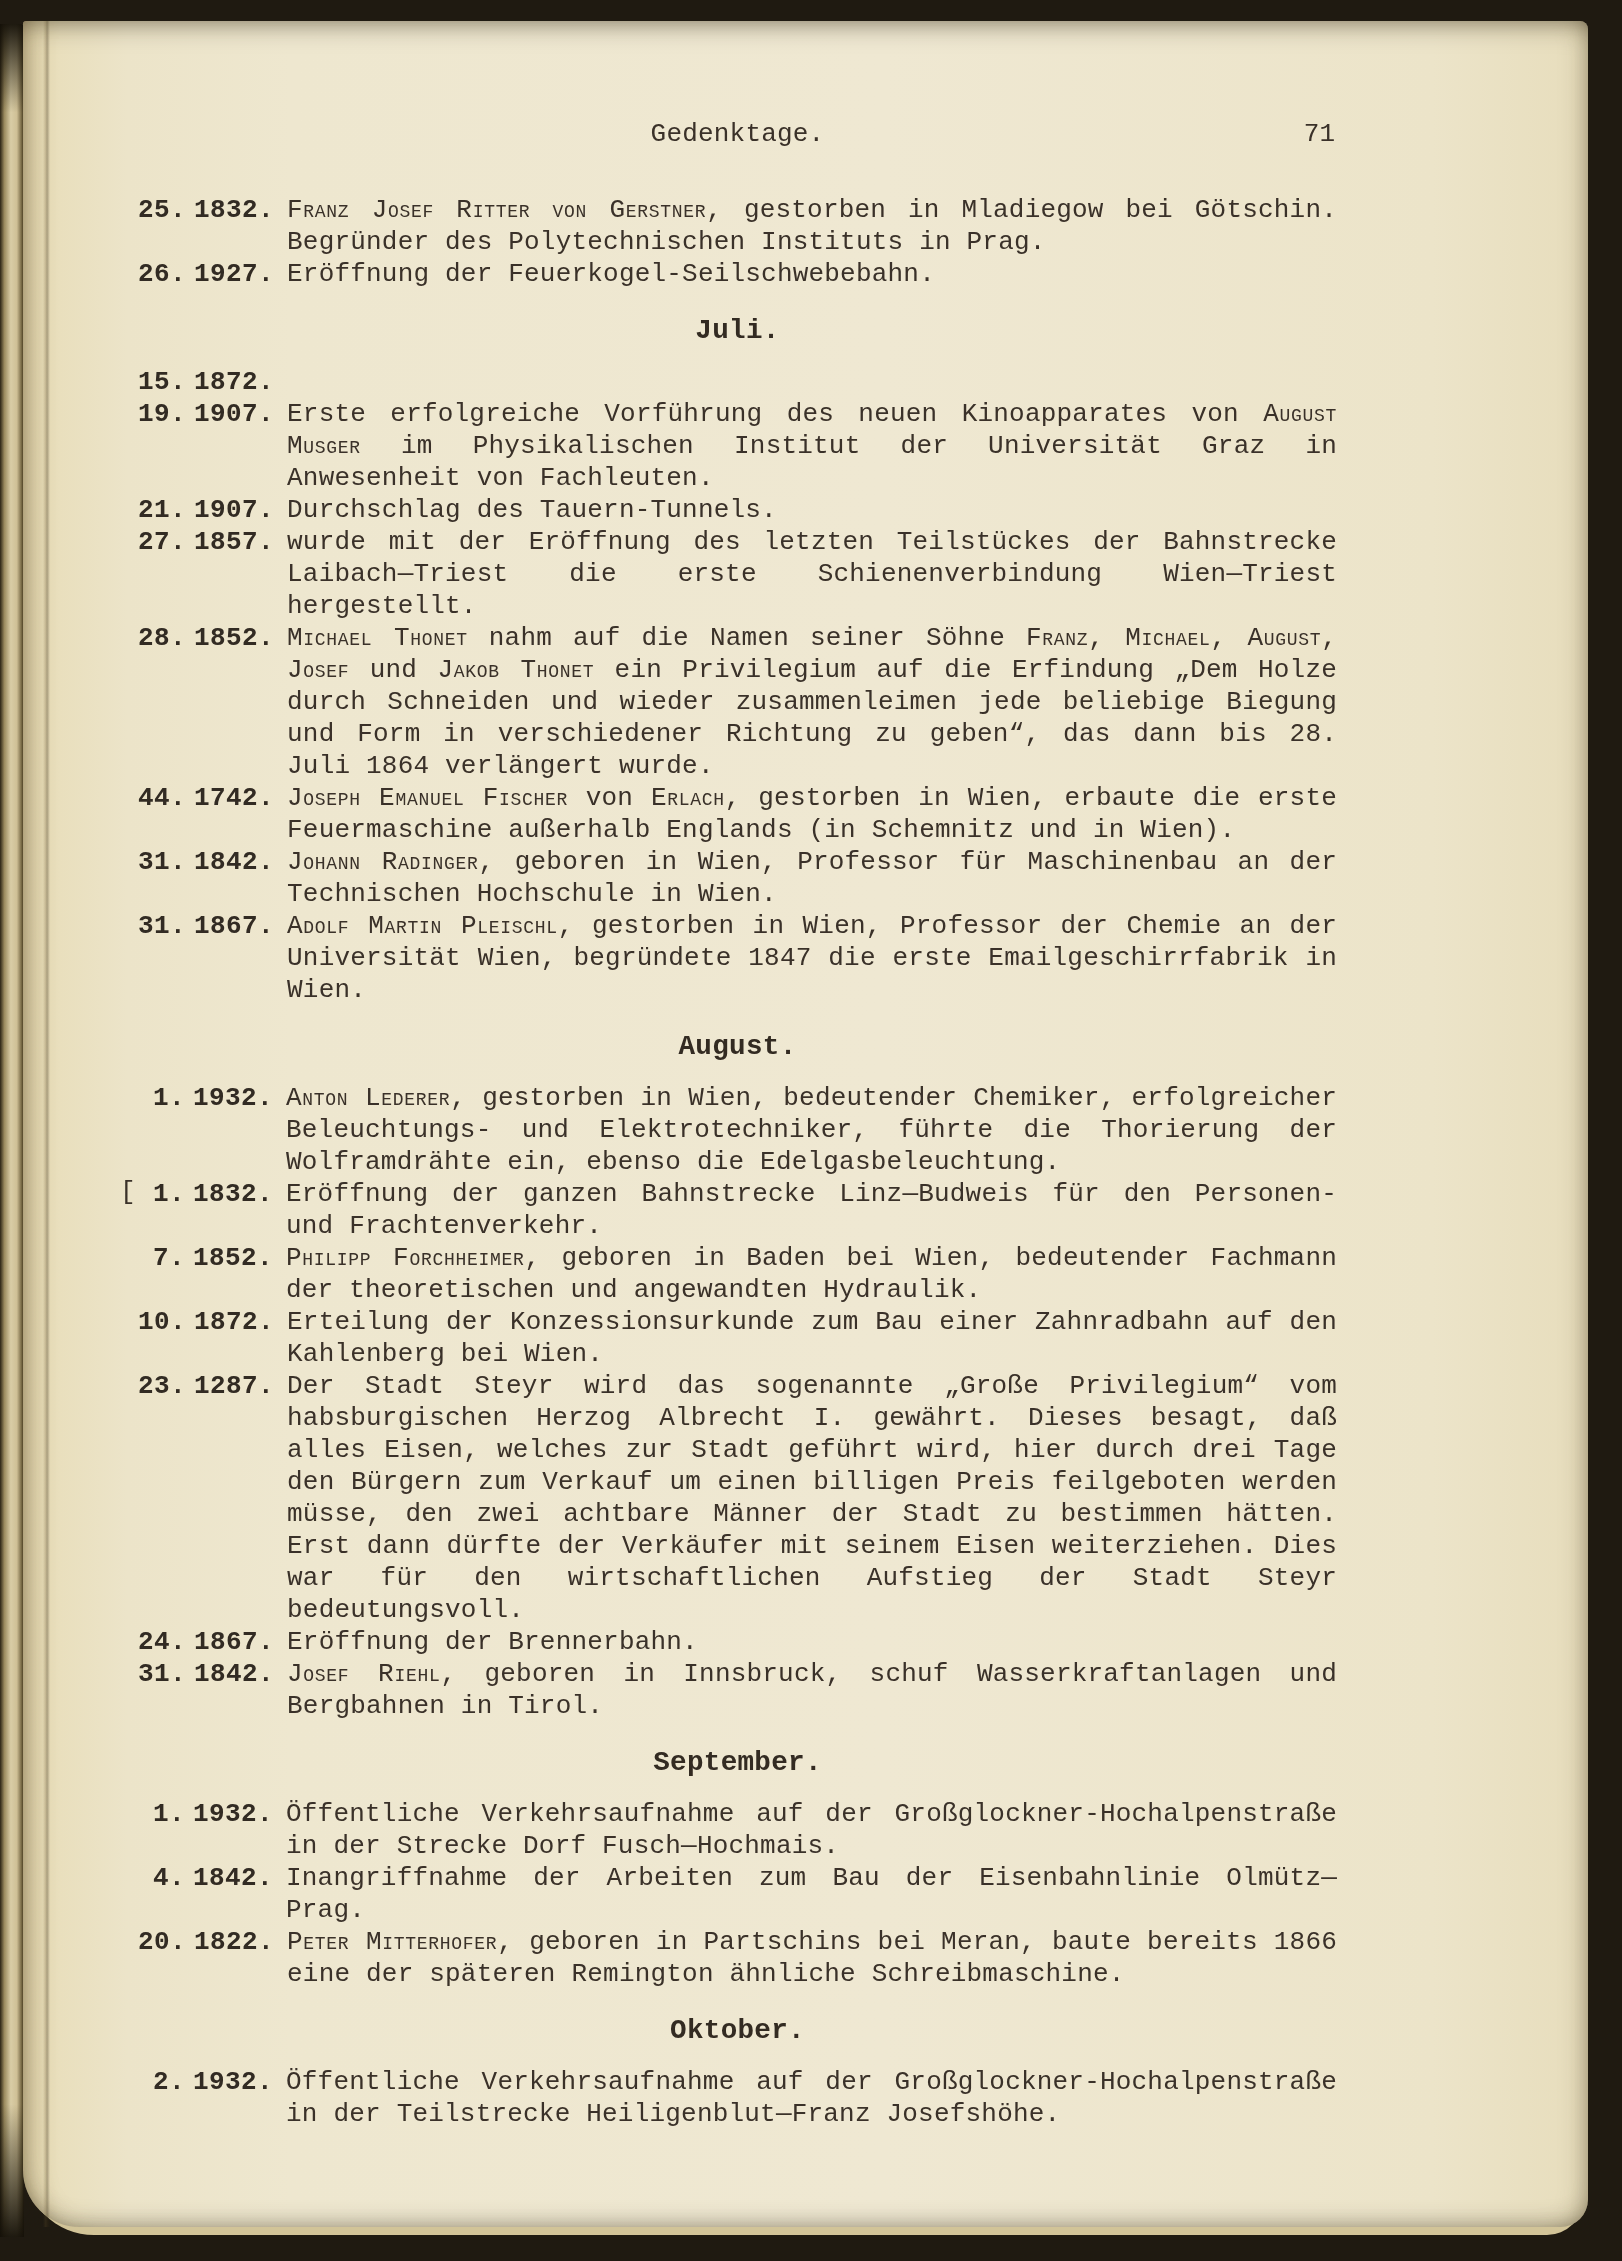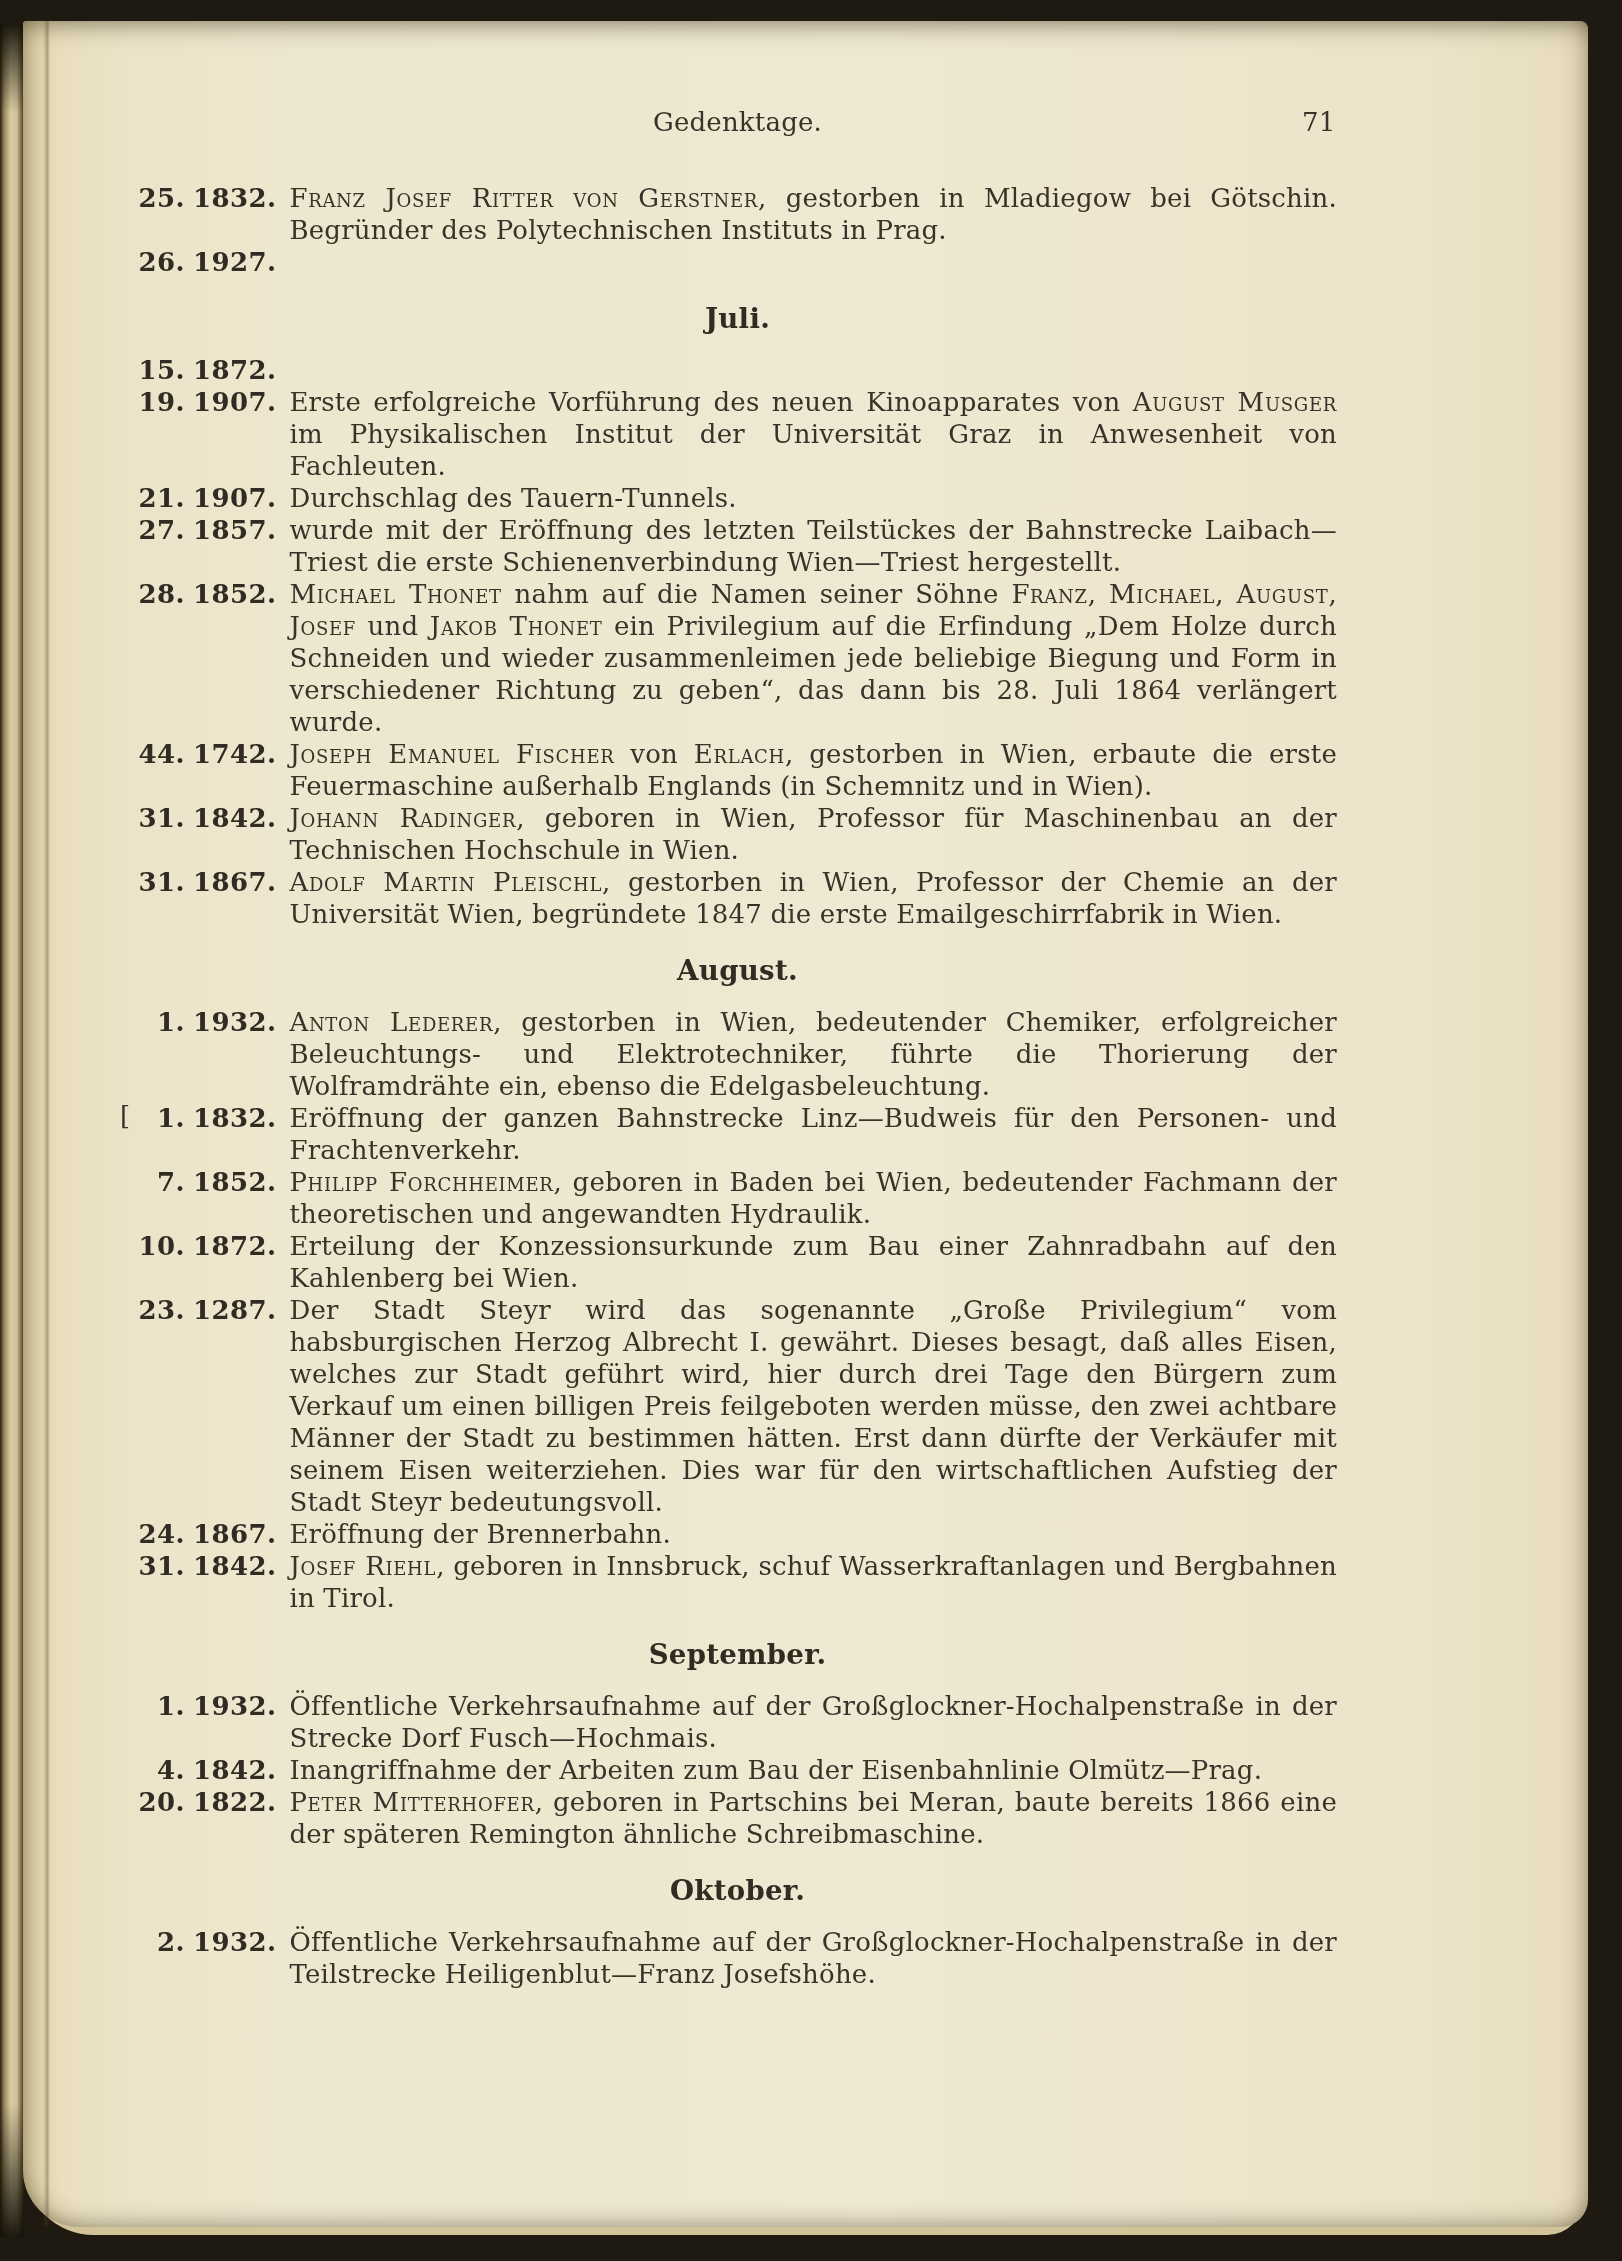--- a/index.html
+++ b/index.html
@@ -32,24 +32,25 @@
       inset 0 16px 27.6px -16px rgba(40,30,10,0.5),
       inset -13px 0 27.6px -13px rgba(60,45,15,0.35),
       inset 0 -14.6px 27.6px -18px rgba(40,30,10,0.45),
       inset 18px 0 32px -21px rgba(60,45,15,0.4);
   }
   .crease {
     position:absolute; left:20px; top:0; bottom:0; width:7.3px;
     background:linear-gradient(90deg, rgba(0,0,0,0) 0%, rgba(101,83,44,0.25) 40%, rgba(58,46,22,0.35) 58%, rgba(0,0,0,0) 100%);
   }
   .content {
-    position:absolute; left:115px; top:4px; width:1199px;
+    position:absolute; left:115px; top:16px; width:1199px;
     color:#3a3129;
     font-size:26px; line-height:32px;
     letter-spacing:0.2px;
+    font-family:Liberation Mono, monospace;
   }
   .page-header { position:relative; margin:81px 0 42px 0; height:34px; }
   .running-title { display:block; text-align:center; font-size:26px; color:#3a3129; }
   .page-number { position:absolute; right:1.6px; top:0; font-size:26px; color:#3a3129; }
 
   .month-heading {
     font-size:27.6px; font-weight:700; text-align:center;
     line-height:34px; margin:24px 0 18px 0; color:#332b22;
     letter-spacing:0.3px;
   }
@@ -86,20 +87,21 @@
     </div>
     <div id="entries">
         <div class="entry">
           <span class="day">25.</span>
           <span class="year">1832.</span>
           <span class="text"><span class="sc">Franz Josef Ritter von Gerstner</span><span>, gestorben in Mladiegow bei Götschin. Begründer des Polytechnischen Instituts in Prag.</span></span>
         </div>
         <div class="entry">
           <span class="day">26.</span>
           <span class="year">1927.</span>
+          <span class="text"><span>Eröffnung der Feuerkogel-Seilschwebebahn.</span></span>
         </div>
         <div class="month-heading">Juli.</div>
         <div class="entry">
           <span class="day">15.</span>
           <span class="year">1872.</span>
         </div>
         <div class="entry">
           <span class="day">19.</span>
           <span class="year">1907.</span>
           <span class="text"><span>Erste erfolgreiche Vorführung des neuen Kinoapparates von </span><span class="sc">August Musger</span><span> im Physikalischen Institut der Universität Graz in Anwesenheit von Fachleuten.</span></span>

